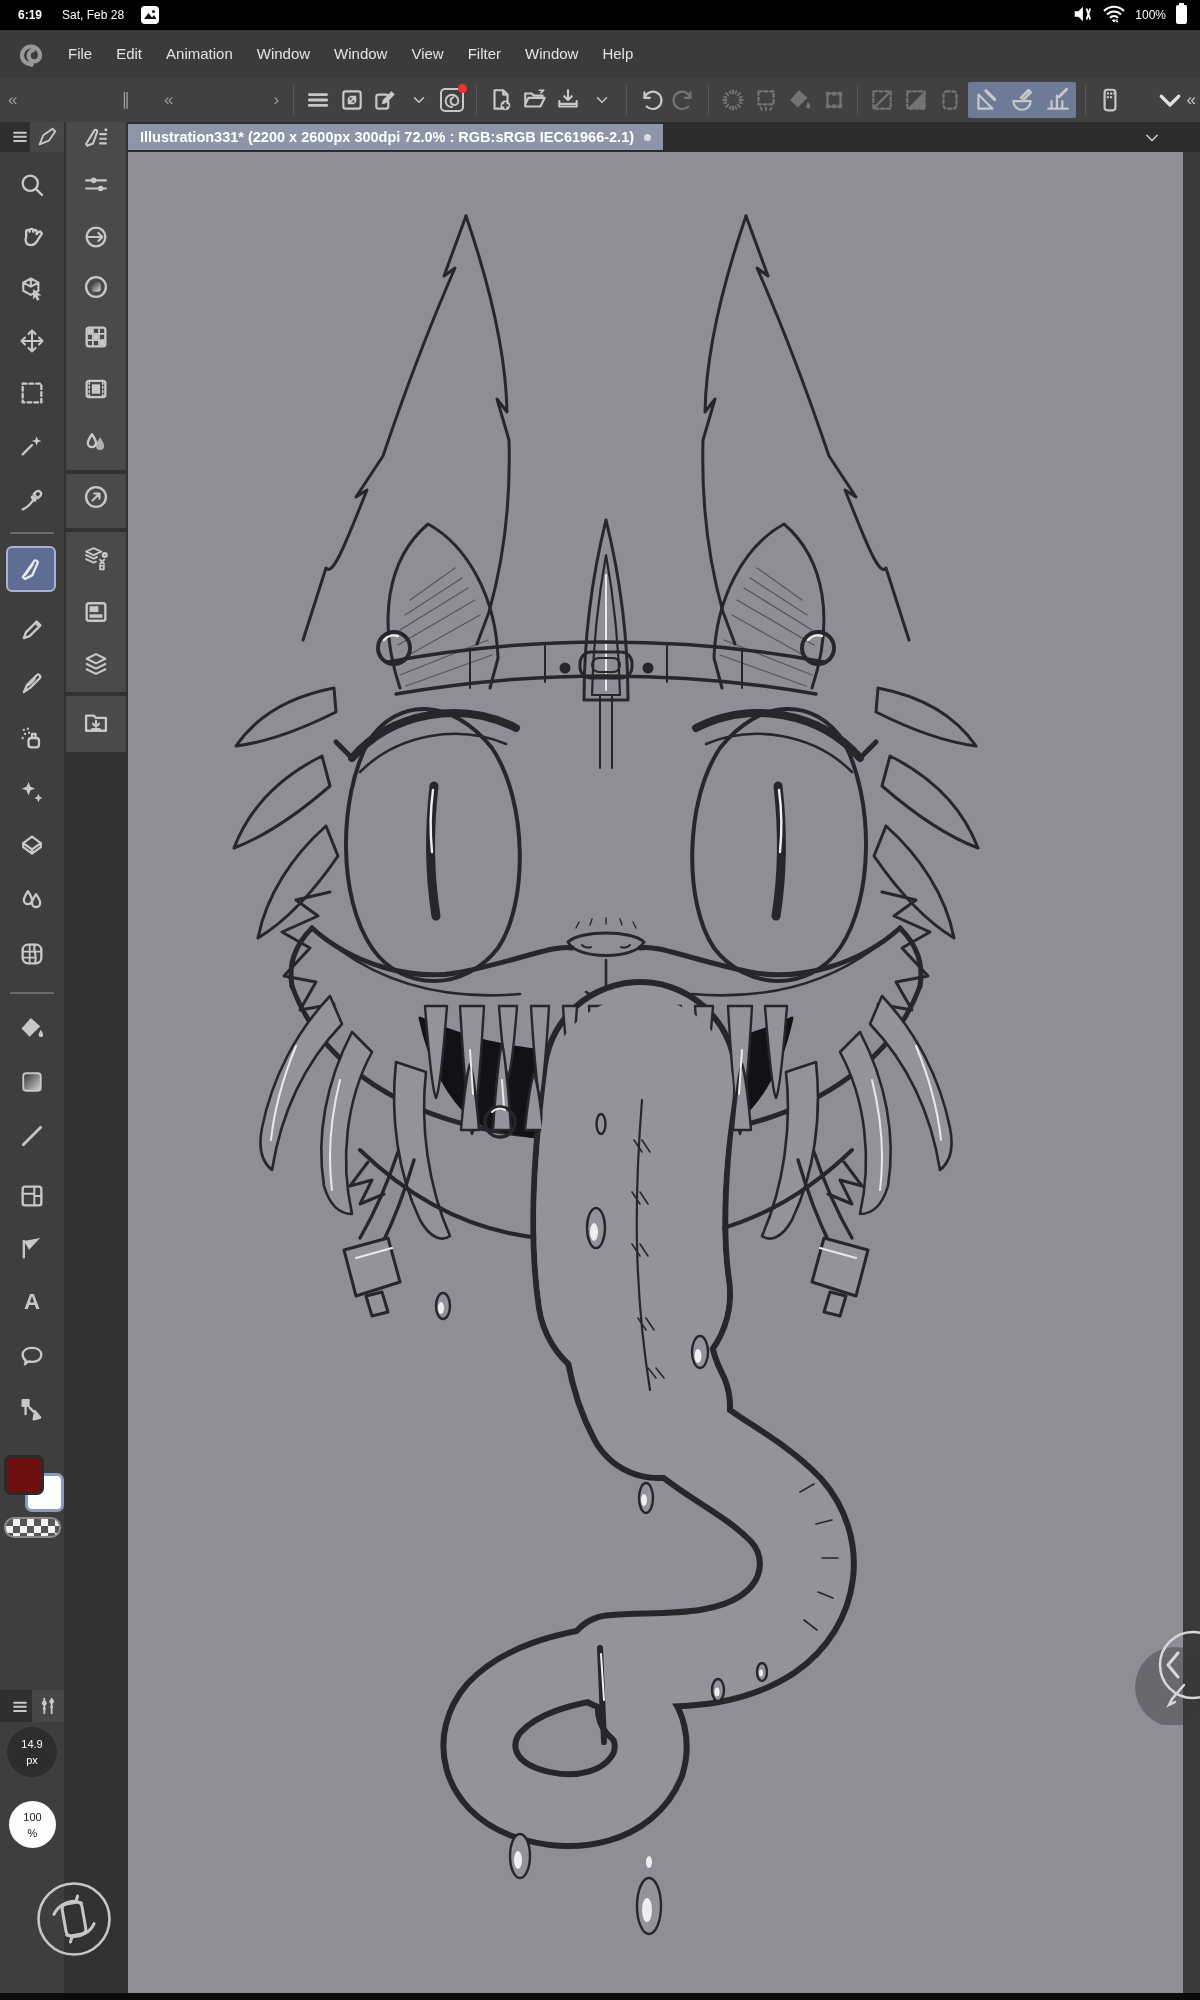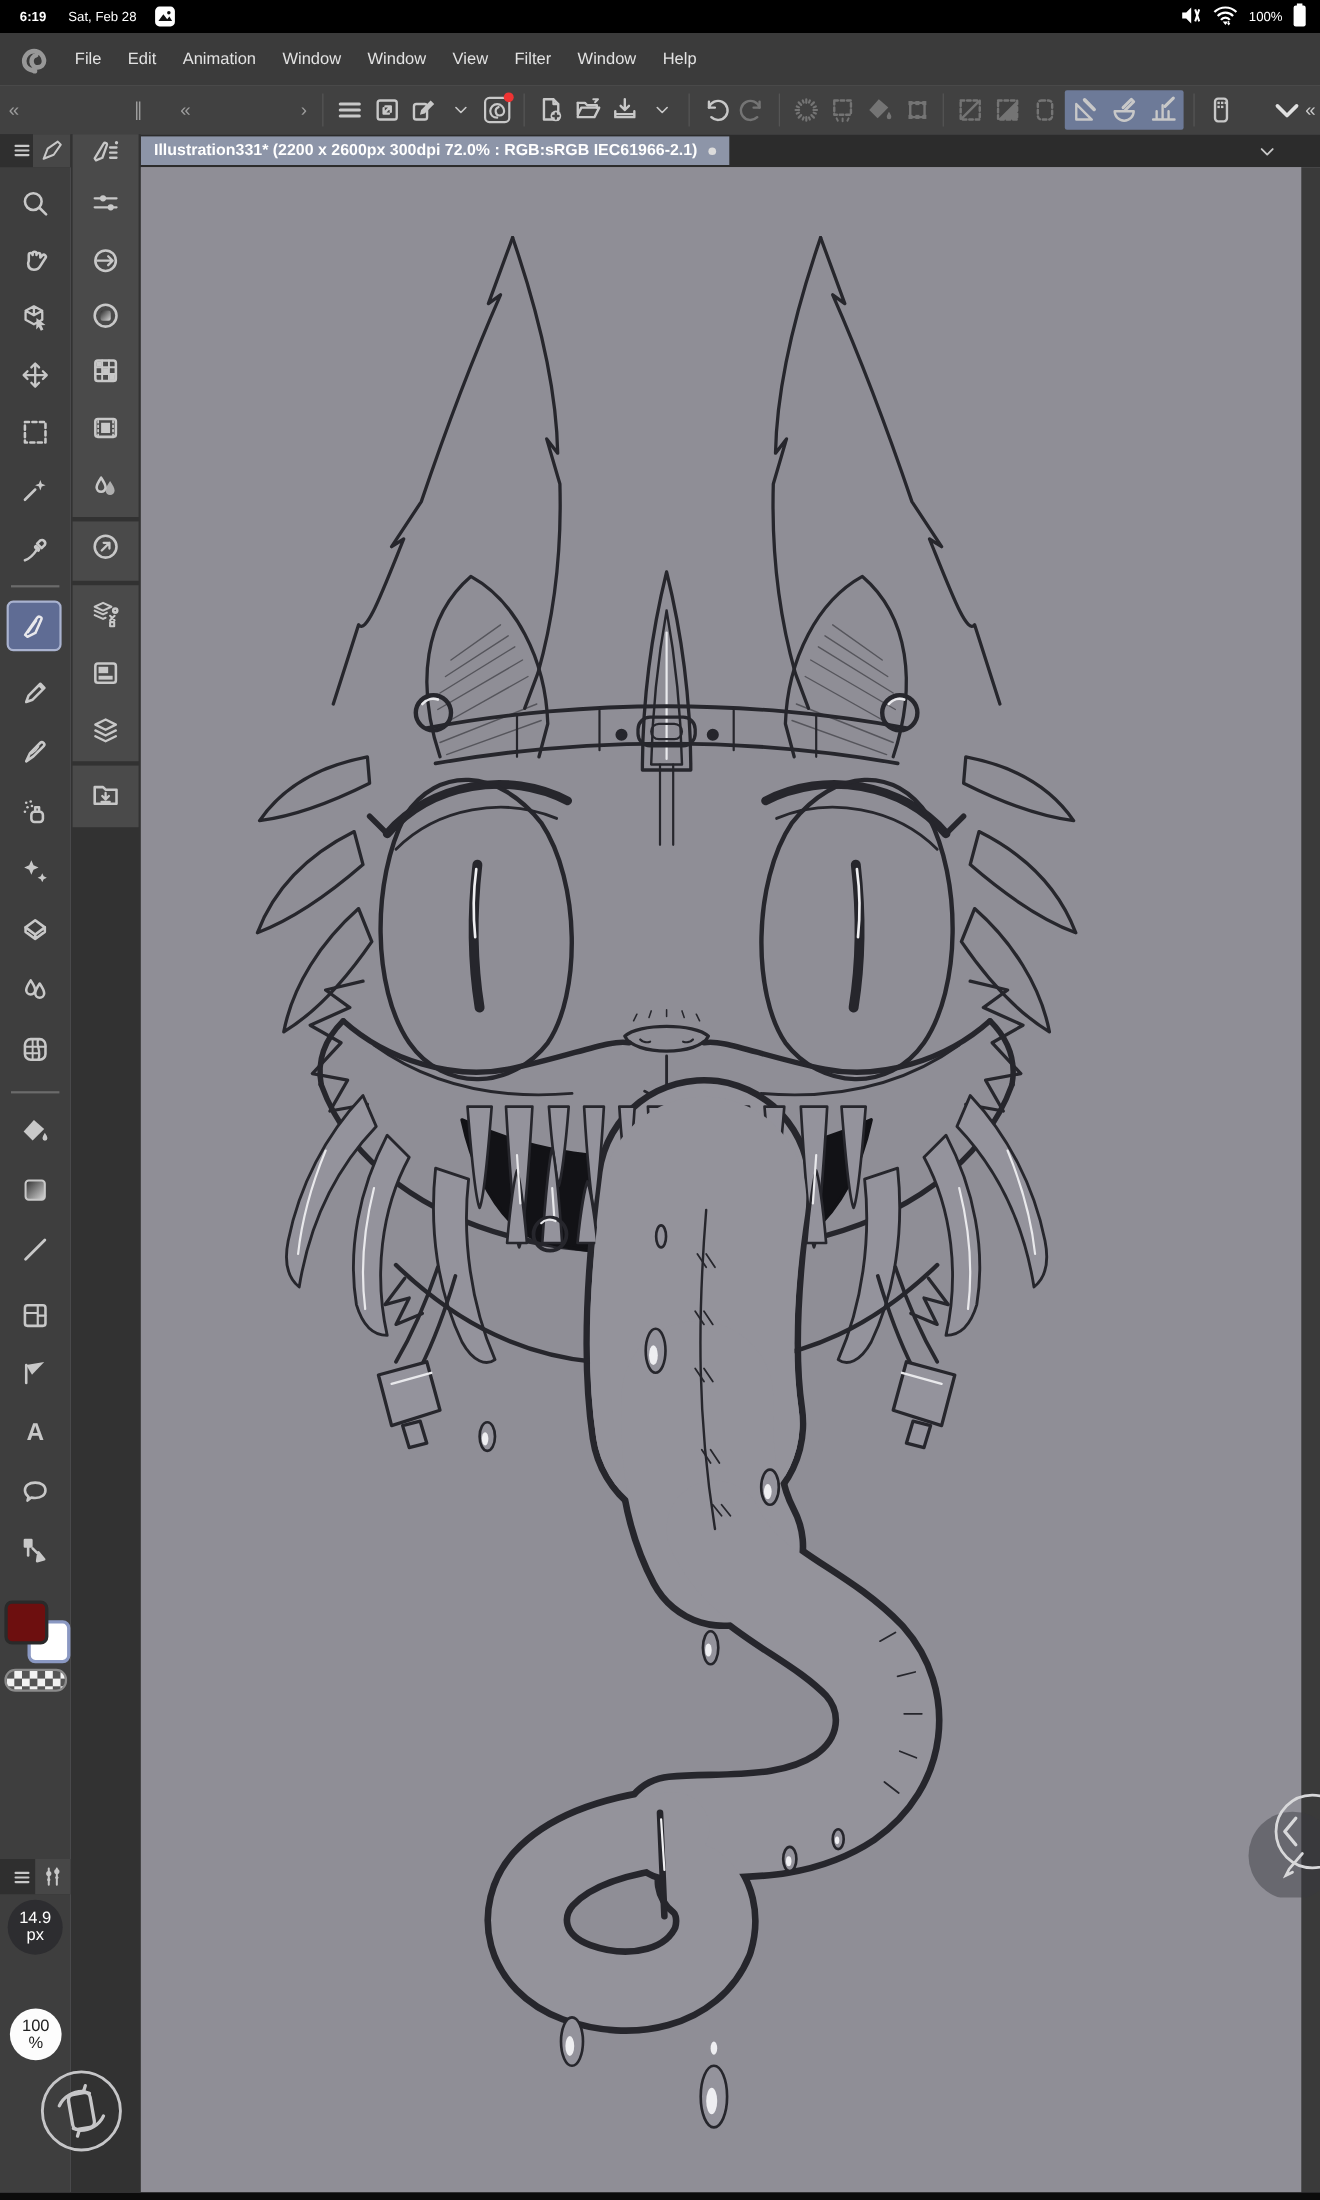--- a/index.html
+++ b/index.html
@@ -43,23 +43,23 @@
   .toolsep{position:absolute;left:10px;width:44px;height:2px;background:#6b6b6b;}
   .seg{position:absolute;left:2px;width:60px;background:#4a4a4a;}
   .p-ic{position:absolute;left:64px;width:64px;height:44px;display:flex;align-items:center;justify-content:center;}
   
   .swatch{position:absolute;border-radius:7px;box-sizing:border-box;}
   .chip-trans{position:absolute;left:4px;top:1517px;width:57px;height:21px;border-radius:10px;border:2px solid #8a8a8a;background:
      repeating-conic-gradient(#f2f2f2 0 25%, #555 0 50%) 0 0/14px 14px;box-sizing:border-box;}
   
   .mini-header{position:absolute;left:0;top:1690px;width:64px;height:32px;background:#2f2f2f;}
   .mini-tab{position:absolute;left:32px;top:1690px;width:32px;height:32px;background:#474747;display:flex;align-items:center;justify-content:center;}
-  .knob{position:absolute;border-radius:50%;display:flex;flex-direction:column;align-items:center;justify-content:center;font-size:15px;line-height:16px;}
+  .knob{position:absolute;border-radius:50%;display:flex;flex-direction:column;align-items:center;justify-content:center;font-size:11px;line-height:16px;}
   .knob-size{left:7px;top:1727px;width:50px;height:50px;background:#2d2d30;color:#fff;}
-  .knob-op{left:9px;top:1801px;width:47px;height:47px;background:#fdfdfd;color:#222;margin-top:25px;}
+  .knob-op{left:9px;top:1801px;width:47px;height:47px;background:#fdfdfd;color:#222;}
   
   .rotate-btn{position:absolute;left:35px;top:1880px;width:78px;height:78px;z-index:30;}
   
   .edge-handle{position:absolute;left:1130px;top:1615px;width:70px;height:110px;z-index:25;}
 </style>
 </head>
 <body>
 
 <div id="app">
 

